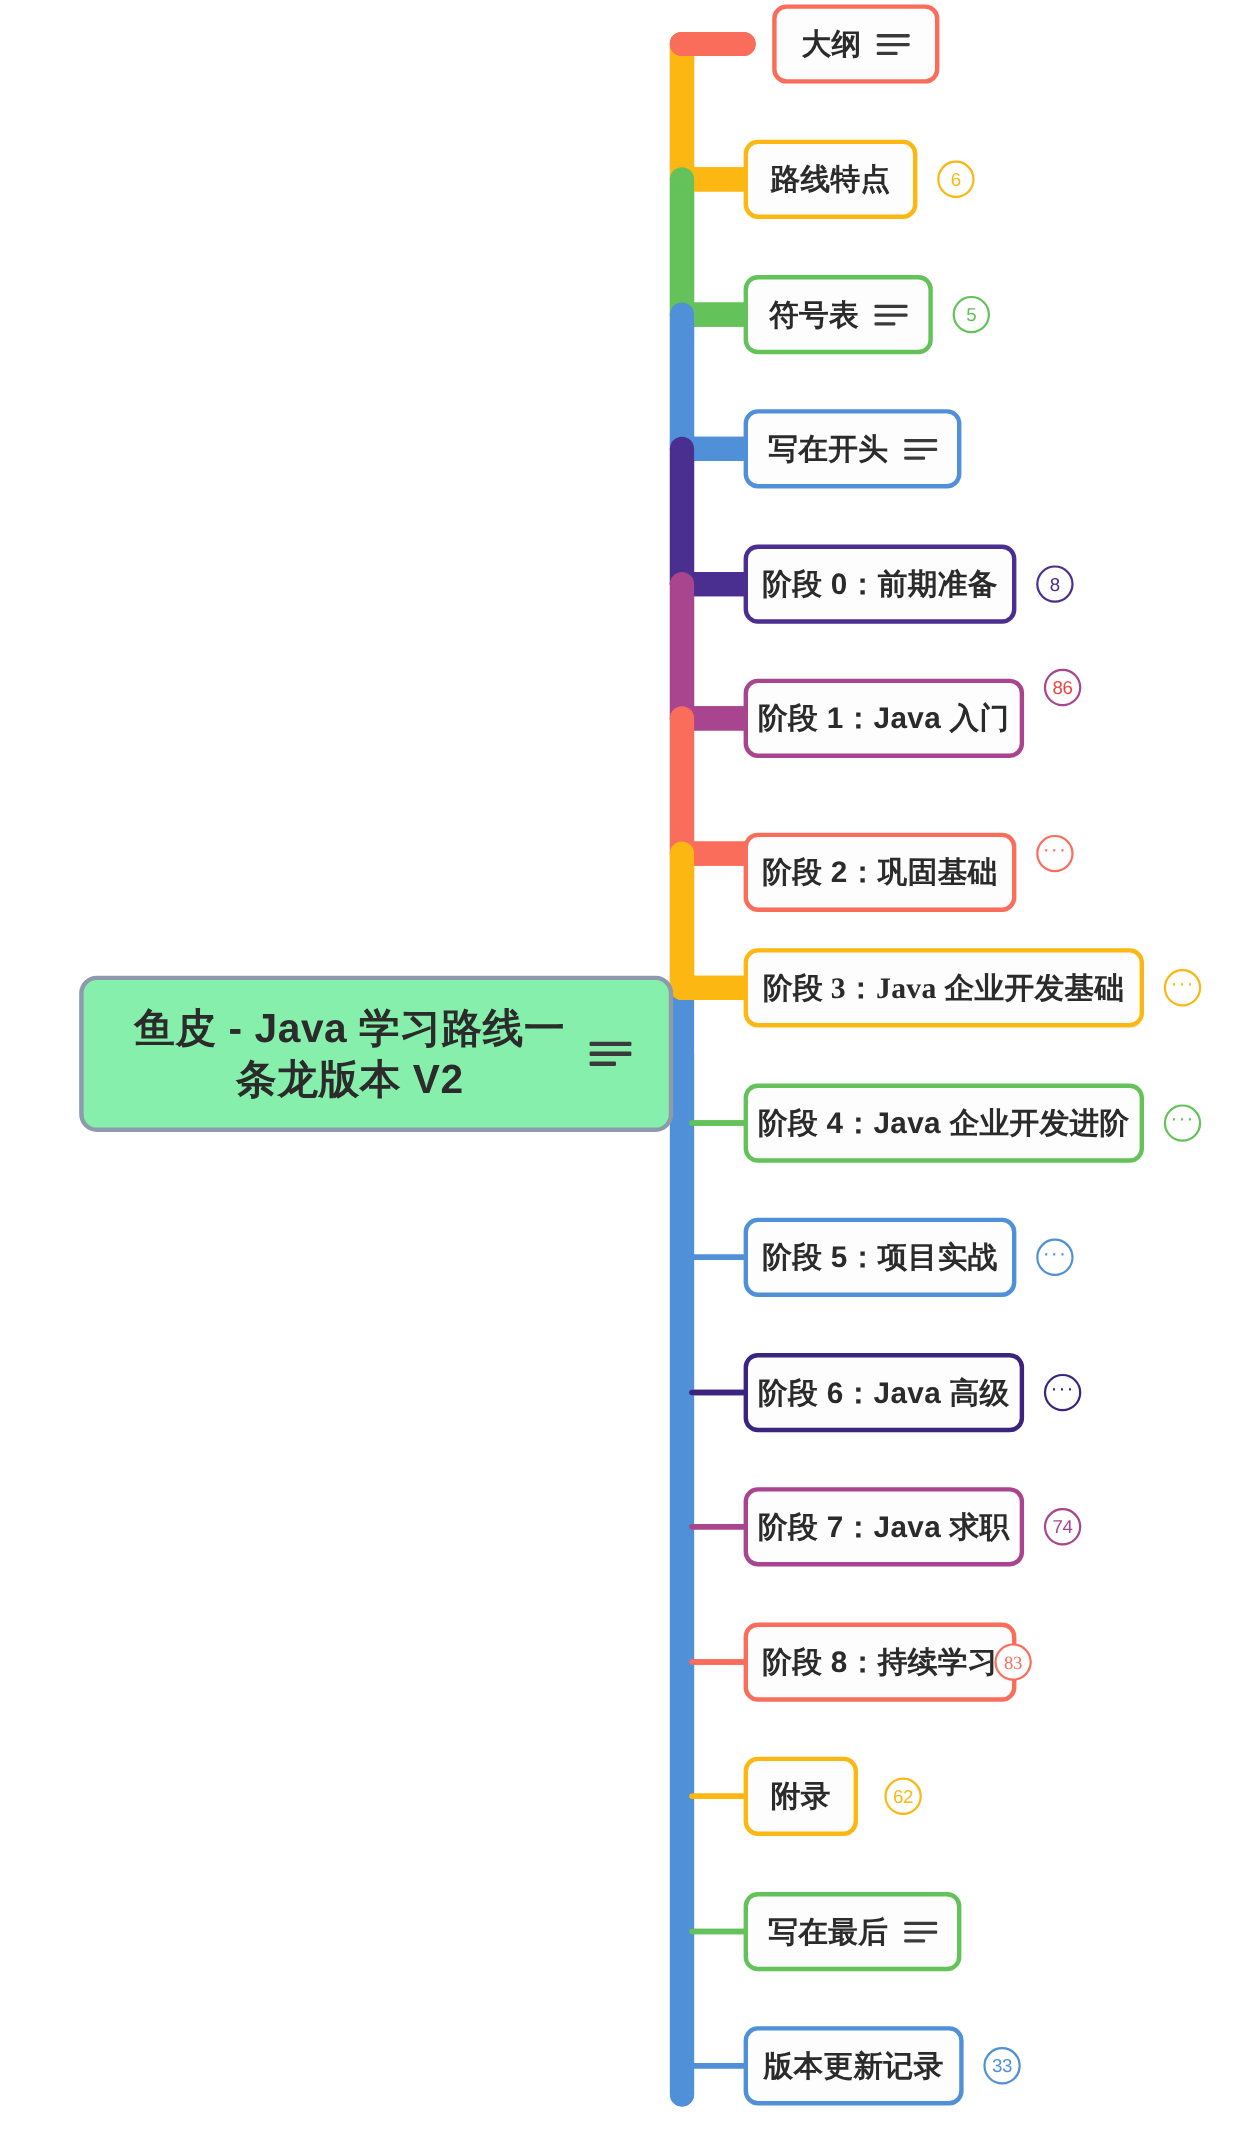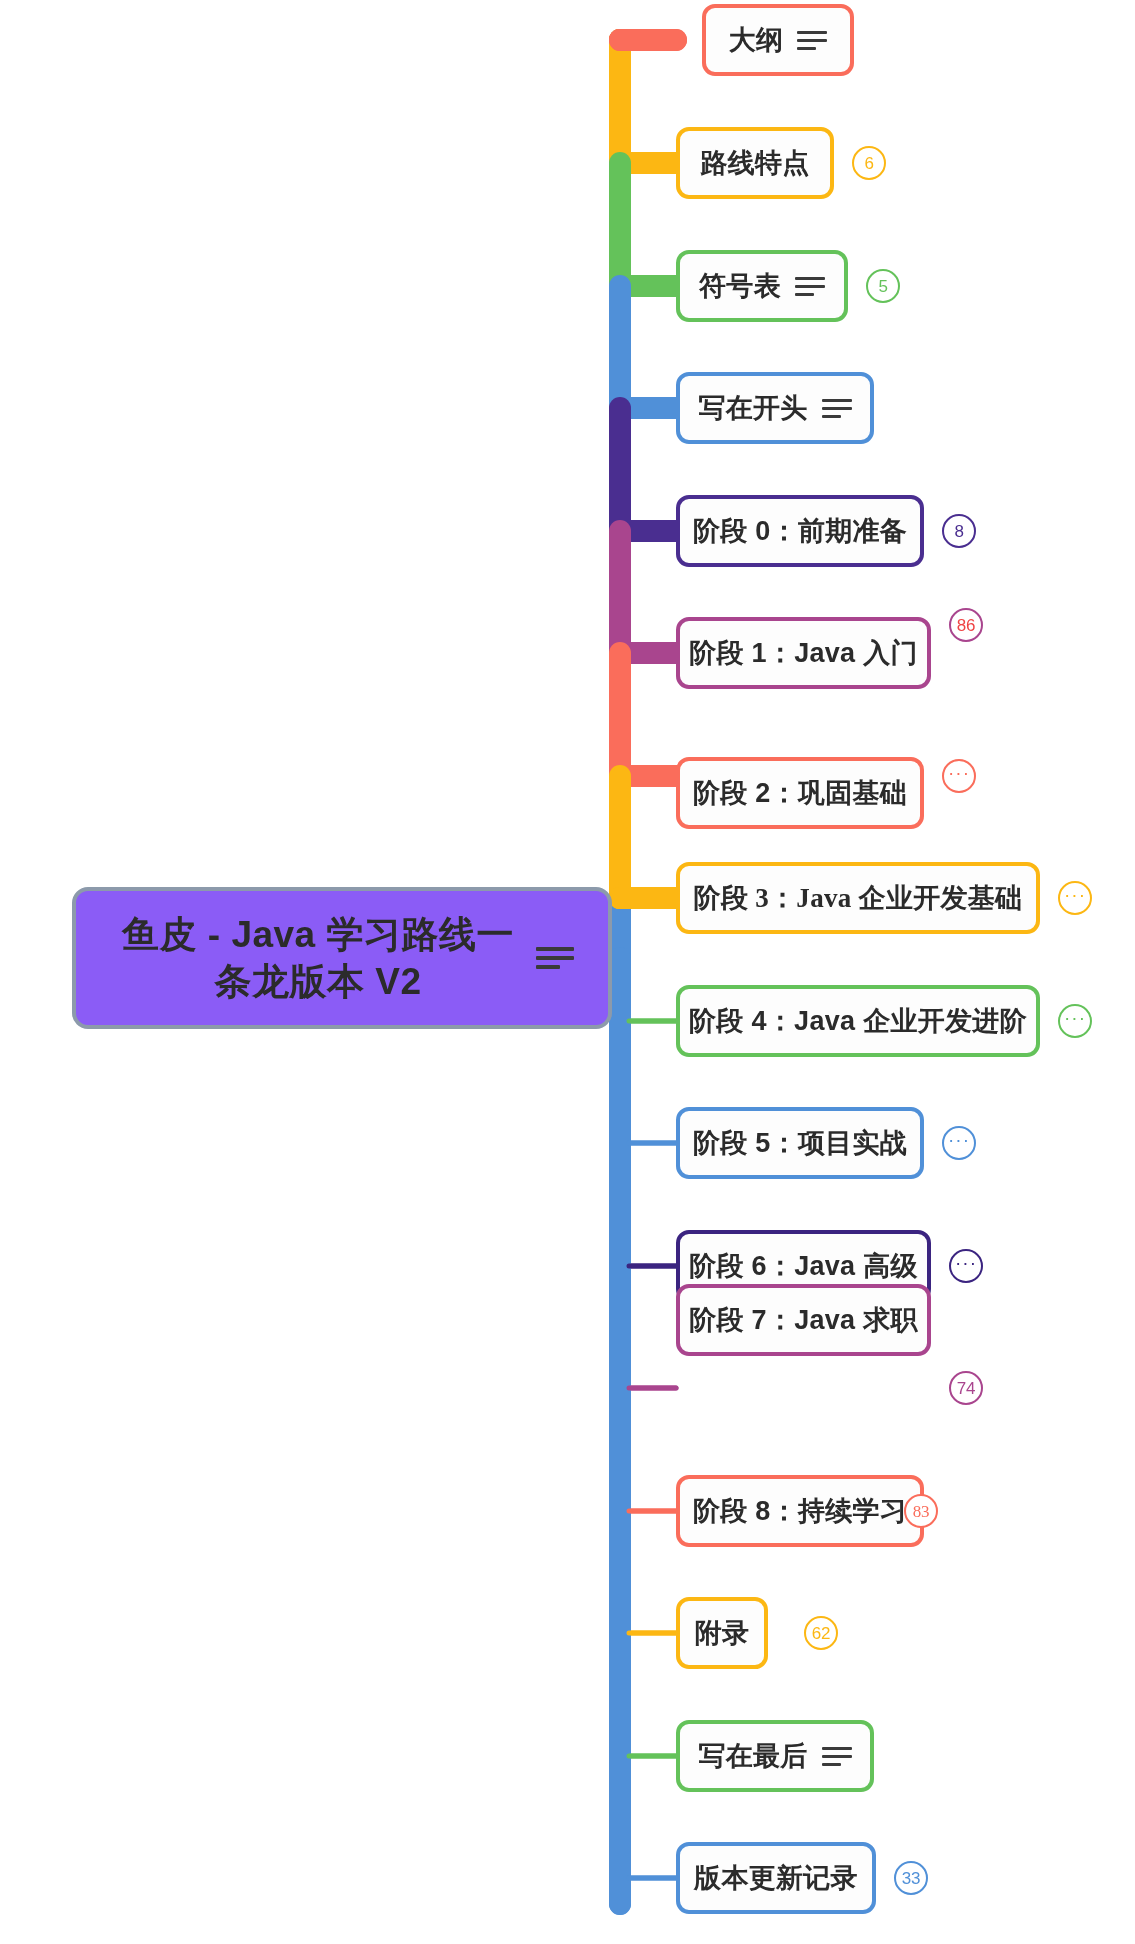--- a/index.html
+++ b/index.html
@@ -30,21 +30,21 @@
 
   
   .root-node {
     position: absolute;
     left: 72px;
     top: 887px;
     width: 540px;
     height: 142px;
     border: 4px solid #8c9aab;
     border-radius: 16px;
-    background: #8b5cf6;
+    background: #86efac;
     display: flex;
     align-items: center;
     justify-content: center;
     padding: 0 26px;
     gap: 18px;
   }
   .root-label {
     font-size: 37px;
     font-weight: 700;
     color: #2b2b2b;
@@ -233,29 +233,29 @@
       </div>
       <div class="badge dots" style="left: 1058px; top: 1004px; border-color: rgb(100, 194, 90); color: rgb(100, 194, 90);">···</div>
       <div class="node" style="left: 676px; top: 1107px; width: 248px; border-color: rgb(80, 144, 216);">
         <span class="node-label">阶段 5：项目实战</span>
       </div>
       <div class="badge dots" style="left: 942px; top: 1126px; border-color: rgb(80, 144, 216); color: rgb(80, 144, 216);">···</div>
       <div class="node" style="left: 676px; top: 1230px; width: 255px; border-color: rgb(59, 36, 128);">
         <span class="node-label">阶段 6：Java 高级</span>
       </div>
       <div class="badge dots" style="left: 949px; top: 1249px; border-color: rgb(59, 36, 128); color: rgb(59, 36, 128);">···</div>
-      <div class="node" style="left: 676px; top: 1284px; width: 255px; border-color: rgb(169, 69, 142);">
+      <div class="node" style="left: 676px; top: 1352px; width: 255px; border-color: rgb(169, 69, 142);">
         <span class="node-label">阶段 7：Java 求职</span>
       </div>
       <div class="badge" style="left: 949px; top: 1371px; border-color: rgb(169, 69, 142); color: rgb(169, 69, 142);">74</div>
       <div class="node" style="left: 676px; top: 1475px; width: 248px; border-color: rgb(250, 109, 91);">
         <span class="node-label">阶段 8：持续学习</span>
       </div>
       <div class="badge" style="left: 904px; top: 1494px; border-color: rgb(250, 109, 91); color: rgb(250, 109, 91); font-family: Liberation Serif, serif;">83</div>
-      <div class="node" style="left: 676px; top: 1597px; width: 92px; border-color: rgb(252, 183, 19);">
+      <div class="node" style="left: 676px; top: 1597px; width: 104px; border-color: rgb(252, 183, 19);">
         <span class="node-label">附录</span>
       </div>
       <div class="badge" style="left: 804px; top: 1616px; border-color: rgb(252, 183, 19); color: rgb(252, 183, 19);">62</div>
       <div class="node" style="left: 676px; top: 1720px; width: 198px; border-color: rgb(100, 194, 90);">
         <span class="node-label">写在最后</span>
         <span class="note-icon">
           <i></i>
           <i></i>
           <i></i>
         </span>

